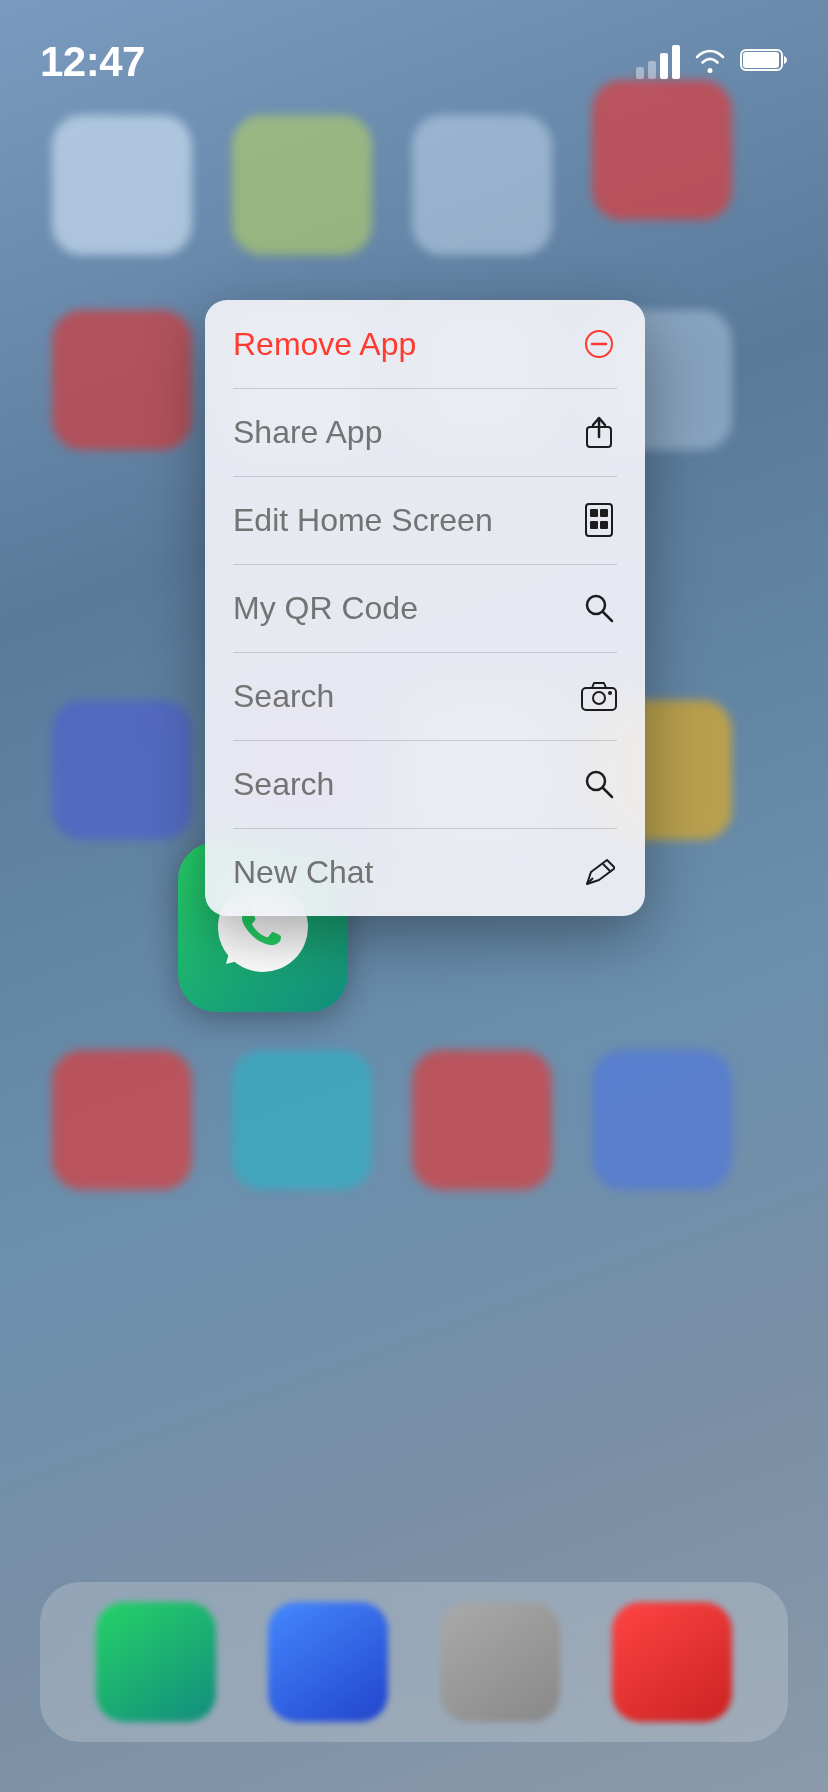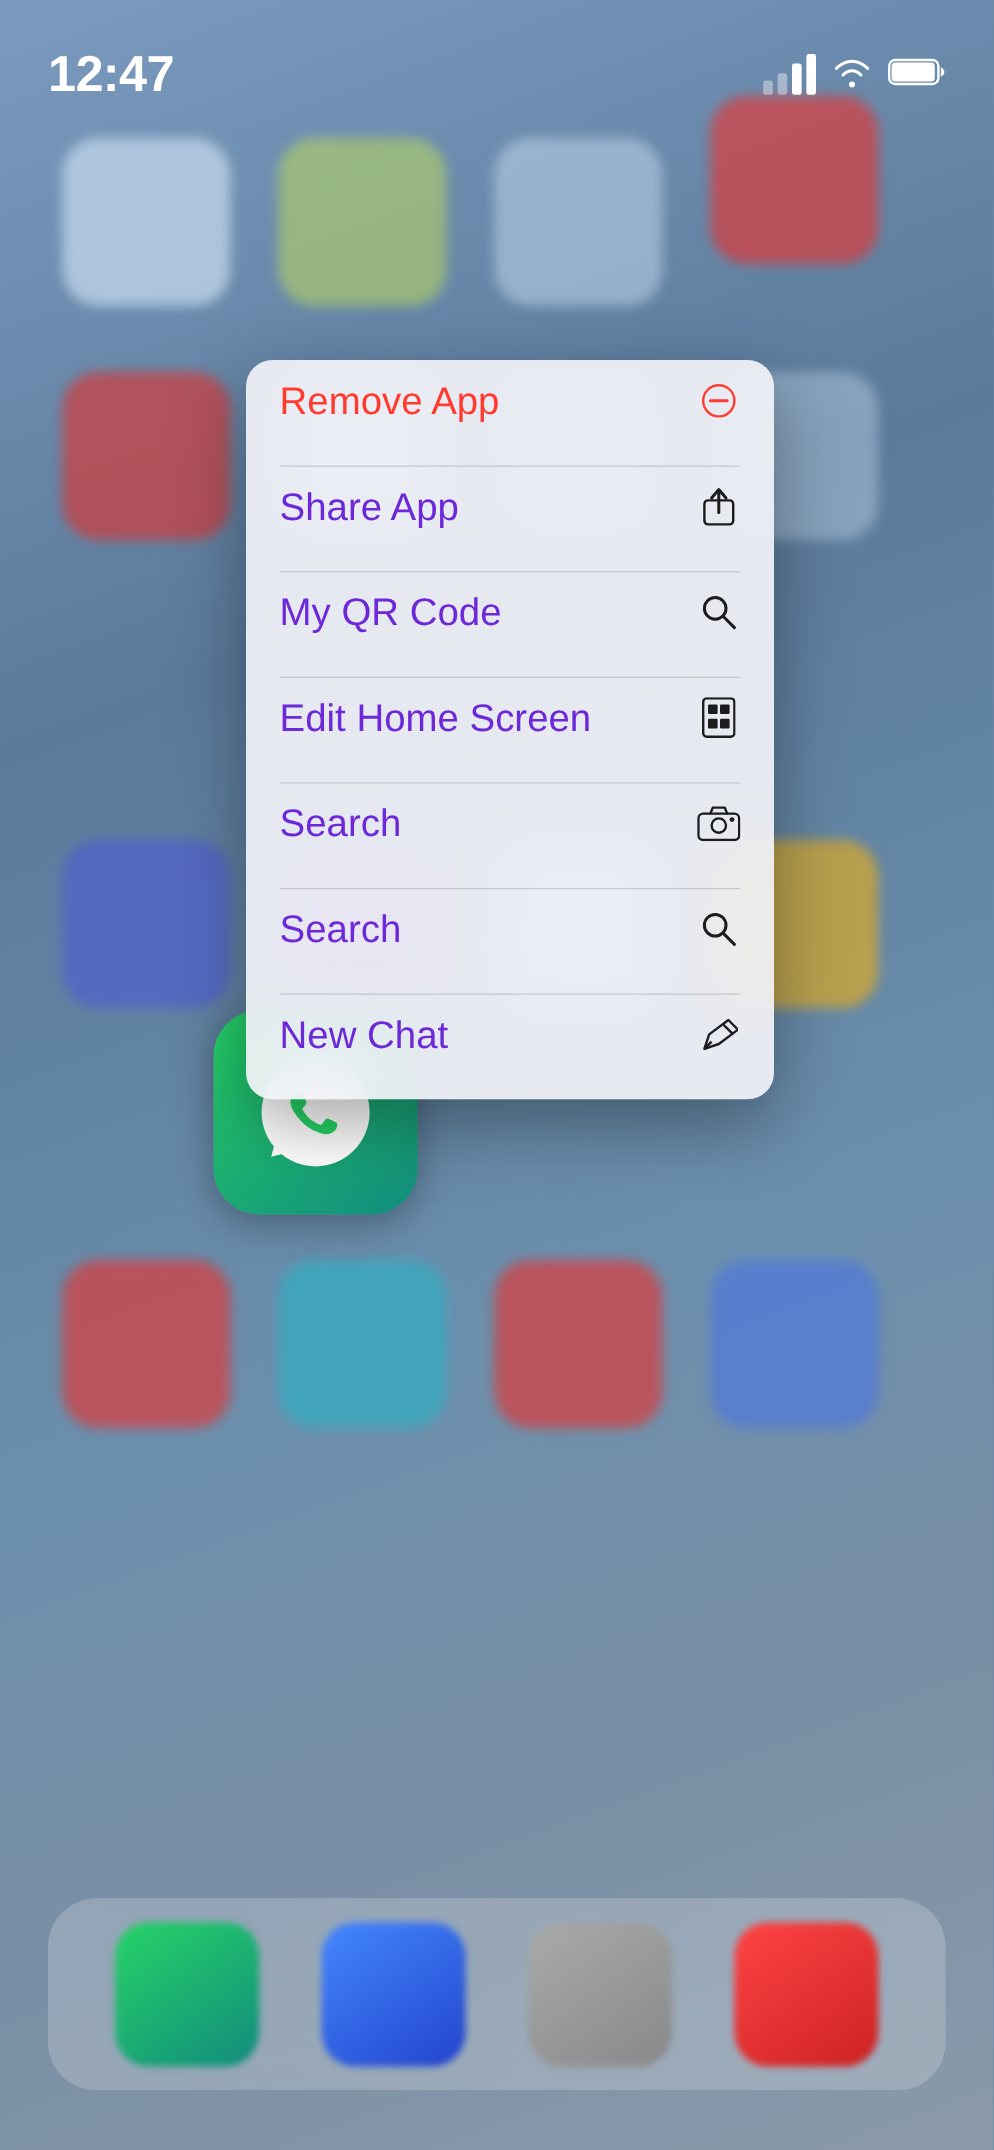--- a/index.html
+++ b/index.html
@@ -71,42 +71,42 @@
       backdrop-filter: blur(20px);
       -webkit-backdrop-filter: blur(20px);
       border-radius: 22px;
       overflow: hidden;
       z-index: 200;
       box-shadow: 0 20px 60px rgba(0,0,0,0.35);
     }
 
     .menu-item {
       display: flex;
-      align-items: flex-start;
+      align-items: center;
       justify-content: space-between;
       padding: 16px 28px;
       height: 88px;
       cursor: pointer;
       position: relative;
     }
 
     .menu-item:not(:last-child)::after {
       content: '';
       position: absolute;
       bottom: 0;
       left: 28px;
       right: 28px;
       height: 0.5px;
       background: rgba(60, 60, 67, 0.2);
     }
 
     .menu-item-label {
       font-size: 32px;
       font-weight: 400;
-      color: #6d28d9;
+      color: #737373;
     }
 
     .menu-item-label.destructive {
       color: #ff3b30;
       font-weight: 400;
     }
 
     .menu-item-icon {
       width: 36px;
       height: 36px;
@@ -238,38 +238,38 @@
     <div class="menu-item-icon">
       <svg width="30" height="34" viewBox="0 0 30 34" fill="none">
         <rect x="3" y="12" width="24" height="20" rx="3" stroke="#1c1c1e" stroke-width="2"></rect>
         <line x1="15" y1="22" x2="15" y2="4" stroke="#1c1c1e" stroke-width="2.5" stroke-linecap="round"></line>
         <polyline points="9,10 15,3 21,10" stroke="#1c1c1e" stroke-width="2.5" stroke-linecap="round" stroke-linejoin="round" fill="none"></polyline>
       </svg>
     </div>
   </div>
 
   <div class="menu-item">
-    <span class="menu-item-label">My QR Code</span>
-    <div class="menu-item-icon">
-      <svg width="32" height="32" viewBox="0 0 32 32" fill="none">
-        <circle cx="13" cy="13" r="9" stroke="#1c1c1e" stroke-width="2.5" fill="none"></circle>
-        <line x1="20" y1="20" x2="29" y2="29" stroke="#1c1c1e" stroke-width="2.5" stroke-linecap="round"></line>
-      </svg>
-    </div>
-  </div>
-
-  <div class="menu-item">
     <span class="menu-item-label">Edit Home Screen</span>
     <div class="menu-item-icon">
       <svg width="28" height="34" viewBox="0 0 28 34" fill="none">
         <rect x="1" y="1" width="26" height="32" rx="3" stroke="#1c1c1e" stroke-width="2"></rect>
         <rect x="5" y="6" width="8" height="8" rx="1" fill="#1c1c1e"></rect>
         <rect x="15" y="6" width="8" height="8" rx="1" fill="#1c1c1e"></rect>
         <rect x="5" y="18" width="8" height="8" rx="1" fill="#1c1c1e"></rect>
         <rect x="15" y="18" width="8" height="8" rx="1" fill="#1c1c1e"></rect>
+      </svg>
+    </div>
+  </div>
+
+  <div class="menu-item">
+    <span class="menu-item-label">My QR Code</span>
+    <div class="menu-item-icon">
+      <svg width="32" height="32" viewBox="0 0 32 32" fill="none">
+        <circle cx="13" cy="13" r="9" stroke="#1c1c1e" stroke-width="2.5" fill="none"></circle>
+        <line x1="20" y1="20" x2="29" y2="29" stroke="#1c1c1e" stroke-width="2.5" stroke-linecap="round"></line>
       </svg>
     </div>
   </div>
 
   <div class="menu-item">
     <span class="menu-item-label">Search</span>
     <div class="menu-item-icon">
       <svg width="36" height="30" viewBox="0 0 36 30" fill="none">
         <rect x="1" y="7" width="34" height="22" rx="4" stroke="#1c1c1e" stroke-width="2"></rect>
         <circle cx="18" cy="17" r="6" stroke="#1c1c1e" stroke-width="2" fill="none"></circle>

